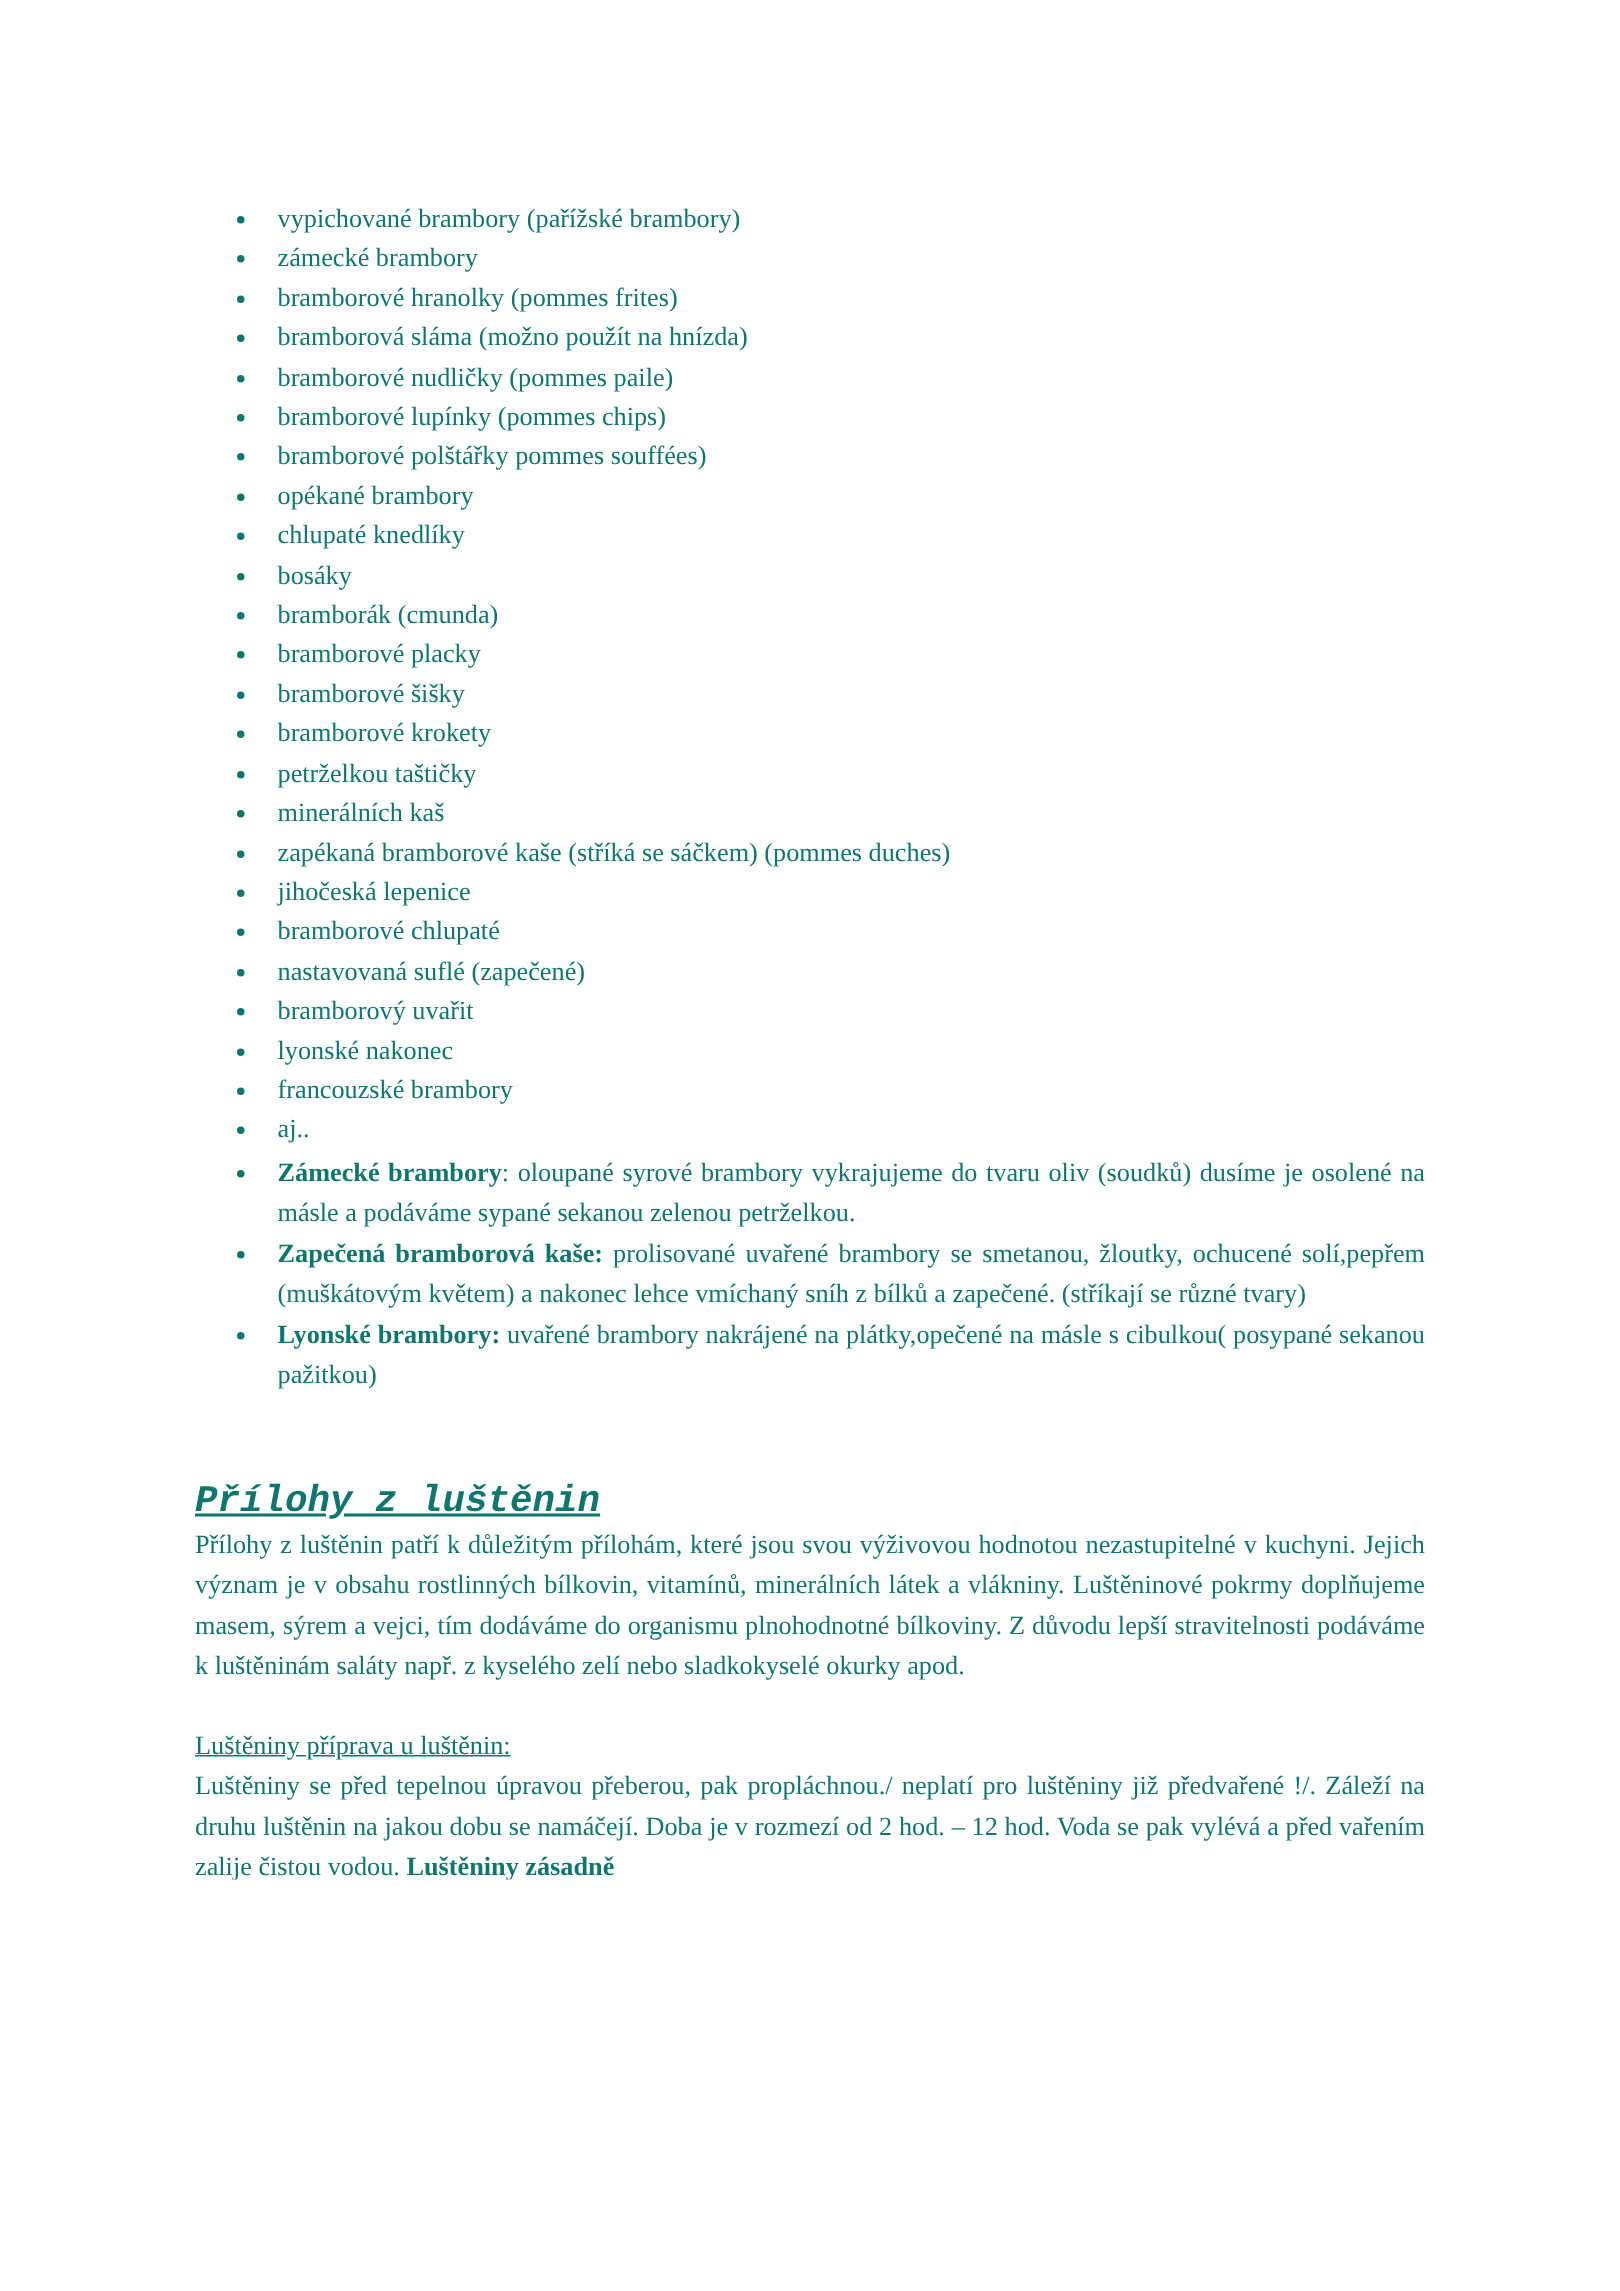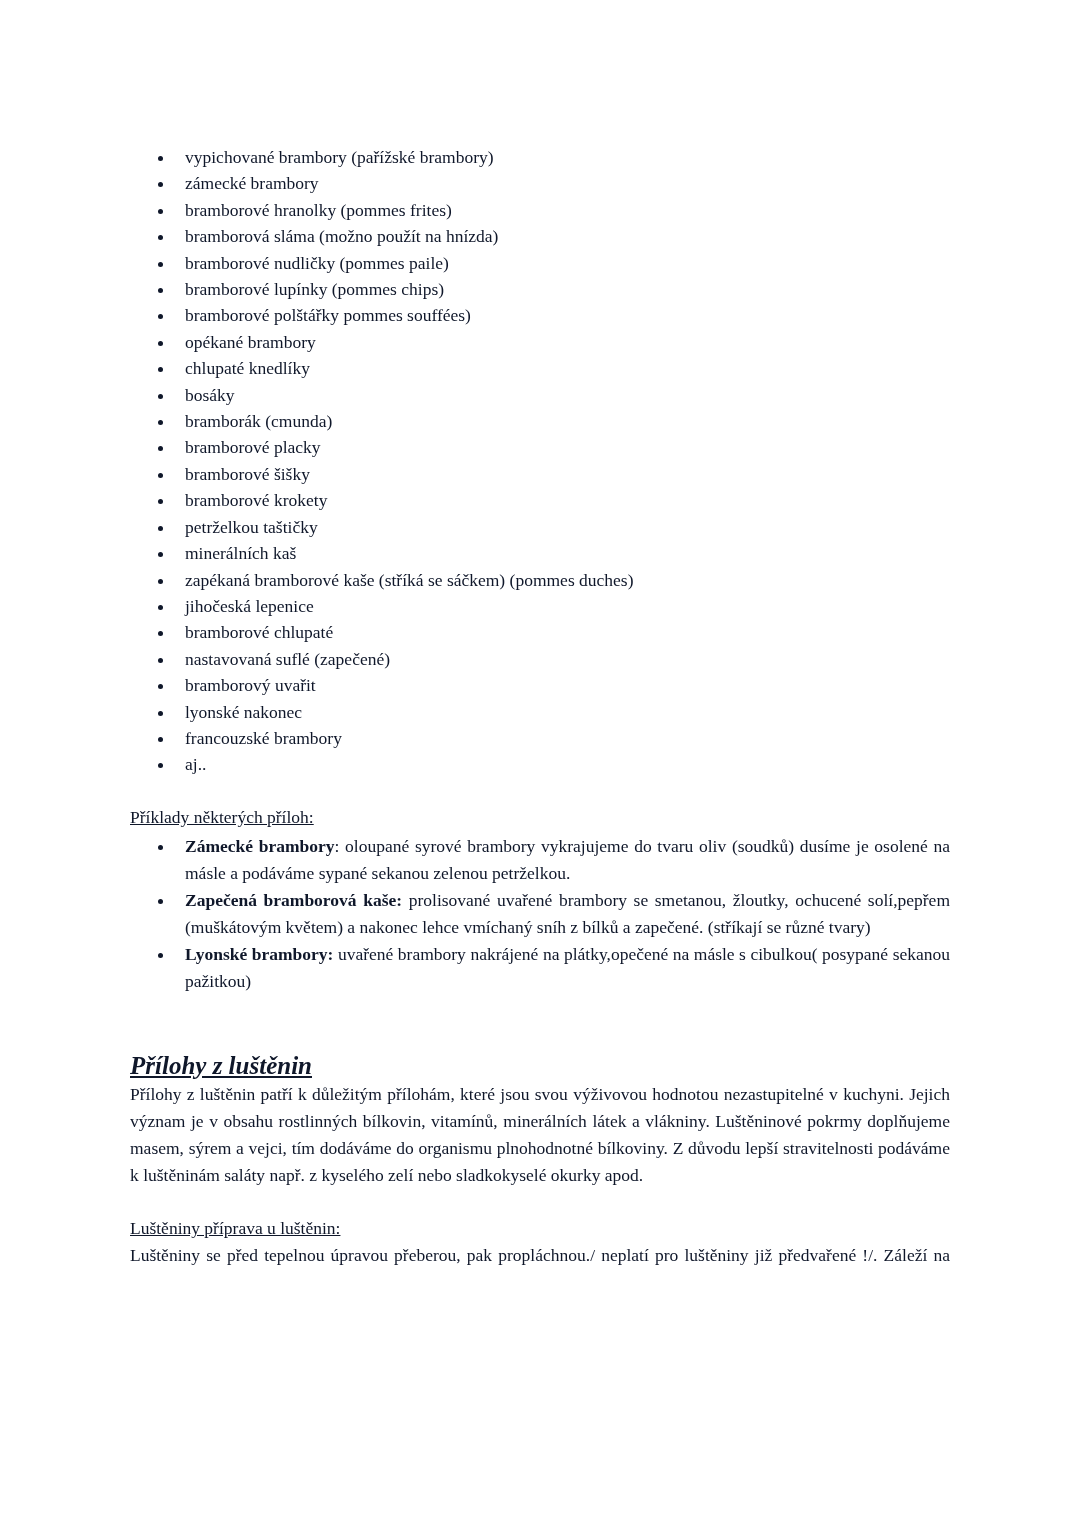--- a/index.html
+++ b/index.html
@@ -1,26 +1,26 @@
 <!DOCTYPE html>
 <html><head>
 <meta charset="utf-8">
 <style>
   html, body { margin: 0; padding: 0; background: #ffffff; }
   .page {
     position: relative;
     width: 1080px;
     height: 1249px;
-    margin: 16px auto;
+    margin: 4px auto;
     background: #ffffff;
     box-sizing: border-box;
     padding: 128px 130px 0 130px;
     font-family: "Liberation Serif", serif;
     font-size: 17.5px;
-    color: #0f172a;
+    color: #0f766e;
     overflow: hidden;
   }
   ul.bullet-list {
     margin: 0;
     padding: 0 0 0 45px;
     list-style: disc;
   }
   ul.bullet-list > li {
     padding-left: 10px;
     line-height: 26.4px;
@@ -41,21 +41,21 @@
     text-align: justify;
   }
   p.body {
     margin: 0;
     line-height: 27px;
     text-align: justify;
   }
   .closing { margin-top: 1px; }
   .section-title {
     margin: 56px 0 0 0;
-    font-family: Liberation Serif, serif;
+    font-family: Liberation Mono, monospace;
     font-size: 25px;
     font-weight: bold;
     font-style: italic;
     text-decoration: underline;
     line-height: 30px;
   }
   .intro { margin-top: 40px; }
   .sub-heading {
     margin-top: 26px;
     text-decoration: underline;
@@ -94,21 +94,20 @@
     <li>zapékaná bramborové kaše (stříká se sáčkem) (pommes duches)</li>
     <li>jihočeská lepenice</li>
     <li>bramborové chlupaté</li>
     <li>nastavovaná suflé (zapečené)</li>
     <li>bramborový uvařit</li>
     <li>lyonské nakonec</li>
     <li>francouzské brambory</li>
     <li>aj..</li>
   </ul>
 
-  <div class="examples-heading">Příklady některých příloh:</div>
 
   <ul class="examples-list">
     <li>
       <b>Zámecké brambory</b><span>: oloupané  syrové brambory vykrajujeme do tvaru oliv (soudků) dusíme je osolené na másle a podáváme sypané sekanou zelenou petrželkou.</span>
     </li>
     <li>
       <b>Zapečená bramborová kaše:</b><span> prolisované uvařené brambory se smetanou, žloutky, ochucené solí,pepřem (muškátovým květem) a nakonec lehce vmíchaný sníh z bílků  a zapečené. (stříkají se různé tvary)</span>
     </li>
     <li>
       <b>Lyonské brambory:</b><span> uvařené brambory nakrájené na plátky,opečené na másle s cibulkou( posypané sekanou pažitkou)</span>

